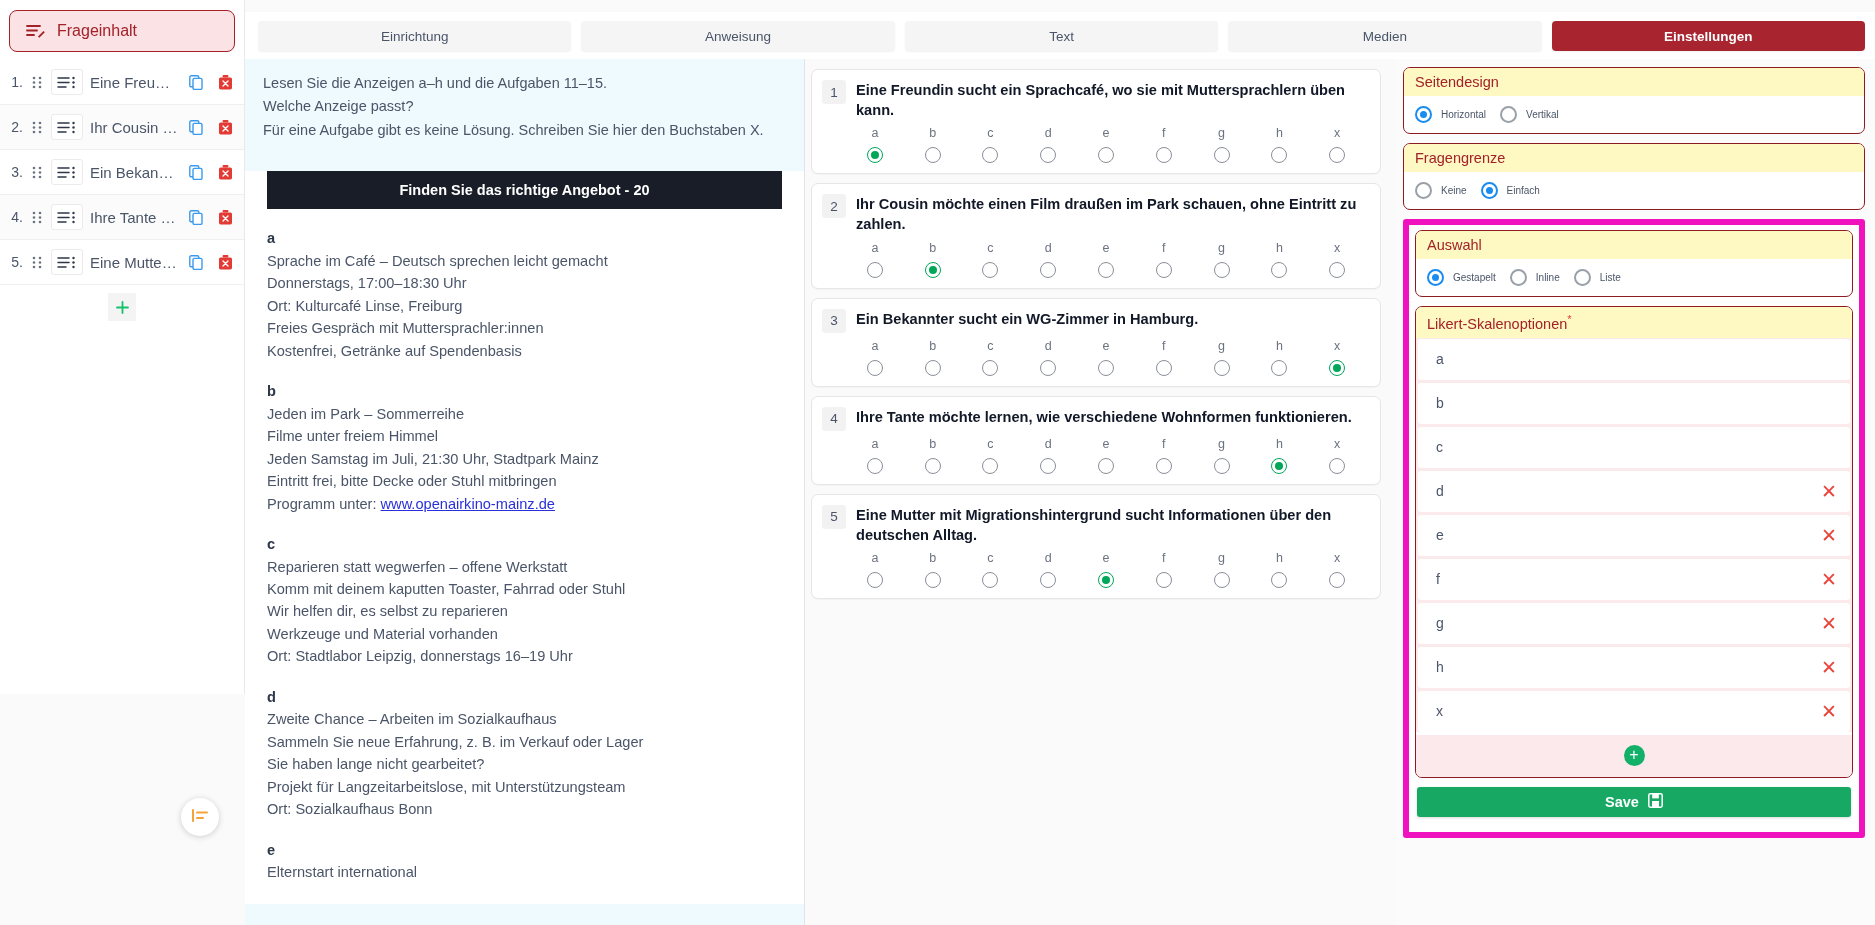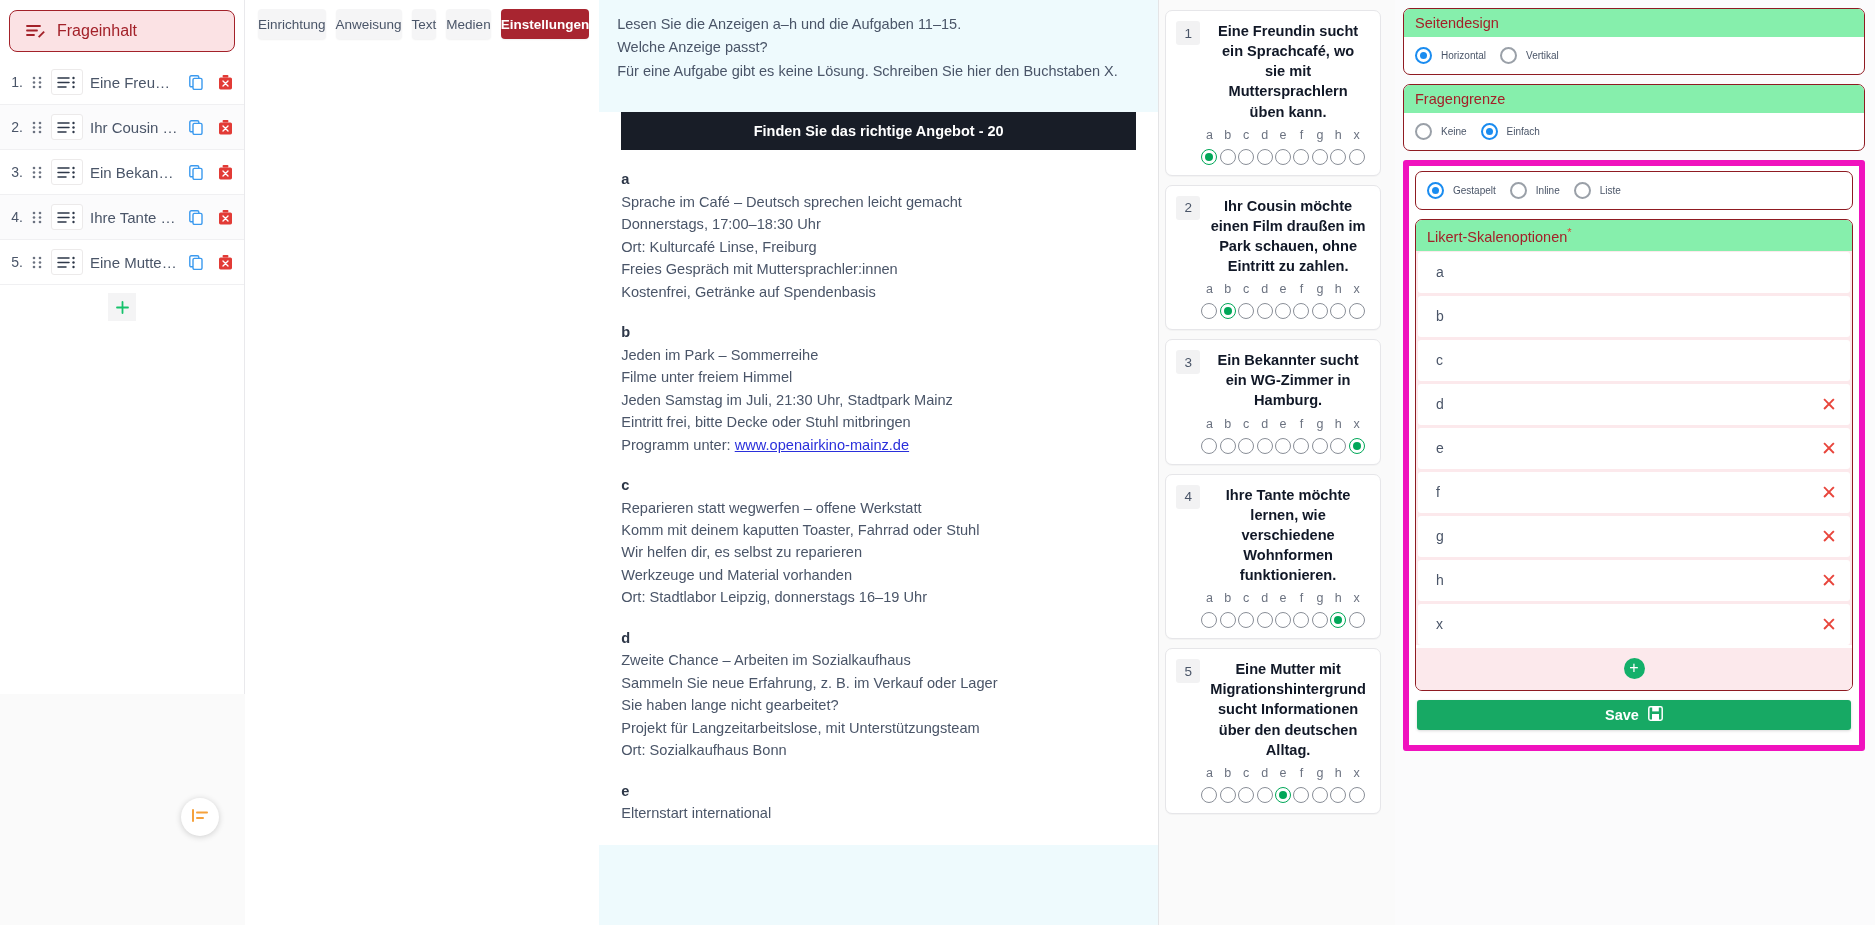--- a/index.html
+++ b/index.html
@@ -43,21 +43,21 @@
   .add-row { display:flex; justify-content:center; padding:8px 0 0 0; }
   .add-btn { width:28px; height:28px; background:#f4f4f5; display:flex;
              align-items:center; justify-content:center; cursor:pointer; }
   .float-btn {
     position:absolute; left:181px; top:798px; width:38px; height:38px;
     border-radius:50%; background:#fff; box-shadow:0 1px 6px rgba(0,0,0,.18);
     display:flex; align-items:center; justify-content:center; cursor:pointer; z-index:5;
   }
 
   
-  .main { flex:1; display:flex; flex-direction:row; min-width:0; background:#fafafa; }
+  .main { flex:1; display:flex; flex-direction:column; min-width:0; background:#fafafa;margin-top:12px; }
   .tabbar { display:flex; gap:10px; padding:9px 10px 8px 13px; background:#fff; }
   .tab {
     flex:1; height:30px; border-radius:4px; background:#f5f5f6;
     display:flex; align-items:center; justify-content:center;
     font-size:13.5px; color:#4a5568; cursor:pointer;
     box-shadow:0 1px 2px rgba(0,0,0,.06);
   }
   .tab.active { background:#a82530; color:#fff; font-weight:bold; }
 
   .body-area { flex:1; display:flex; min-height:0; }
@@ -85,41 +85,41 @@
     background:#fff; border:1px solid #e6e6e9; border-radius:7px;
     margin-bottom:9px; padding:9px 14px 10px 10px;
     box-shadow:0 1px 1px rgba(0,0,0,.03);
   }
   .qhead { display:flex; gap:10px; align-items:flex-start; }
   .qbadge {
     min-width:24px; height:24px; background:#f2f2f3; border-radius:3px;
     display:flex; align-items:center; justify-content:center;
     font-size:13.5px; color:#4a5568; margin-top:1px;
   }
-  .qtitle { font-weight:bold; font-size:14.6px; color:#111827; line-height:1.38; padding-top:1px;text-align:center; }
+  .qtitle { font-weight:bold; font-size:14.6px; color:#111827; line-height:1.38; padding-top:1px; }
   .opts { display:flex; padding:6px 0 0 24px; }
   .opt { flex:1; display:flex; flex-direction:column; align-items:center; gap:7px; }
   .opt-lab { font-size:12.5px; color:#6b7280; }
   .radio { width:16px; height:16px; border-radius:50%; border:1.6px solid #8a8f98; background:#fff; cursor:pointer; }
   .radio.sel { border-color:#00a758; position:relative; }
   .radio.sel::after {
     content:""; position:absolute; inset:3px; border-radius:50%; background:#00a758;
   }
 
   
   .settings {
     width:480px; min-width:480px; background:#fbfbfc; padding:8px 10px 0 8px;
     overflow:hidden; position:relative;
   }
   .sec {
     border:1.4px solid #8f1b22; border-radius:7px; margin-bottom:9px;
     background:#fff; overflow:hidden;
   }
   .sec-title {
-    background:#86efac; color:#a32129; font-size:14.5px; padding:6px 11px;
+    background:#fef9c3; color:#a32129; font-size:14.5px; padding:6px 11px;
   }
   .sec-title .req { color:#e53935; font-size:11px; vertical-align:super; }
   .sec-body { padding:10px 11px; display:flex; align-items:center; gap:14px; }
   .rchoice { display:flex; align-items:center; gap:9px; cursor:pointer; font-size:10px; color:#4a5568; }
   .bradio { width:17px; height:17px; border-radius:50%; border:2px solid #9aa0a8; background:#fff; position:relative; }
   .bradio.sel { border-color:#1a8cf0; }
   .bradio.sel::after { content:""; position:absolute; inset:3px; border-radius:50%; background:#1a8cf0; }
 
   
   .hl { border:6px solid #f012be; border-radius:3px; padding:5px 6px 6px 6px; background:#fff; }
@@ -704,20 +704,21 @@
               </div>
               <div class="rchoice">
                 <span class="bradio sel"></span>
                 <span>Einfach</span>
               </div>
             </div>
         </div>
 
         <div class="hl">
           <div class="sec">
+            <div class="sec-title">Auswahl</div>
             <div class="sec-body" id="sel-opts">
                 <div class="rchoice">
                   <span class="bradio sel"></span>
                   <span>Gestapelt</span>
                 </div>
                 <div class="rchoice">
                   <span class="bradio"></span>
                   <span>Inline</span>
                 </div>
                 <div class="rchoice">

